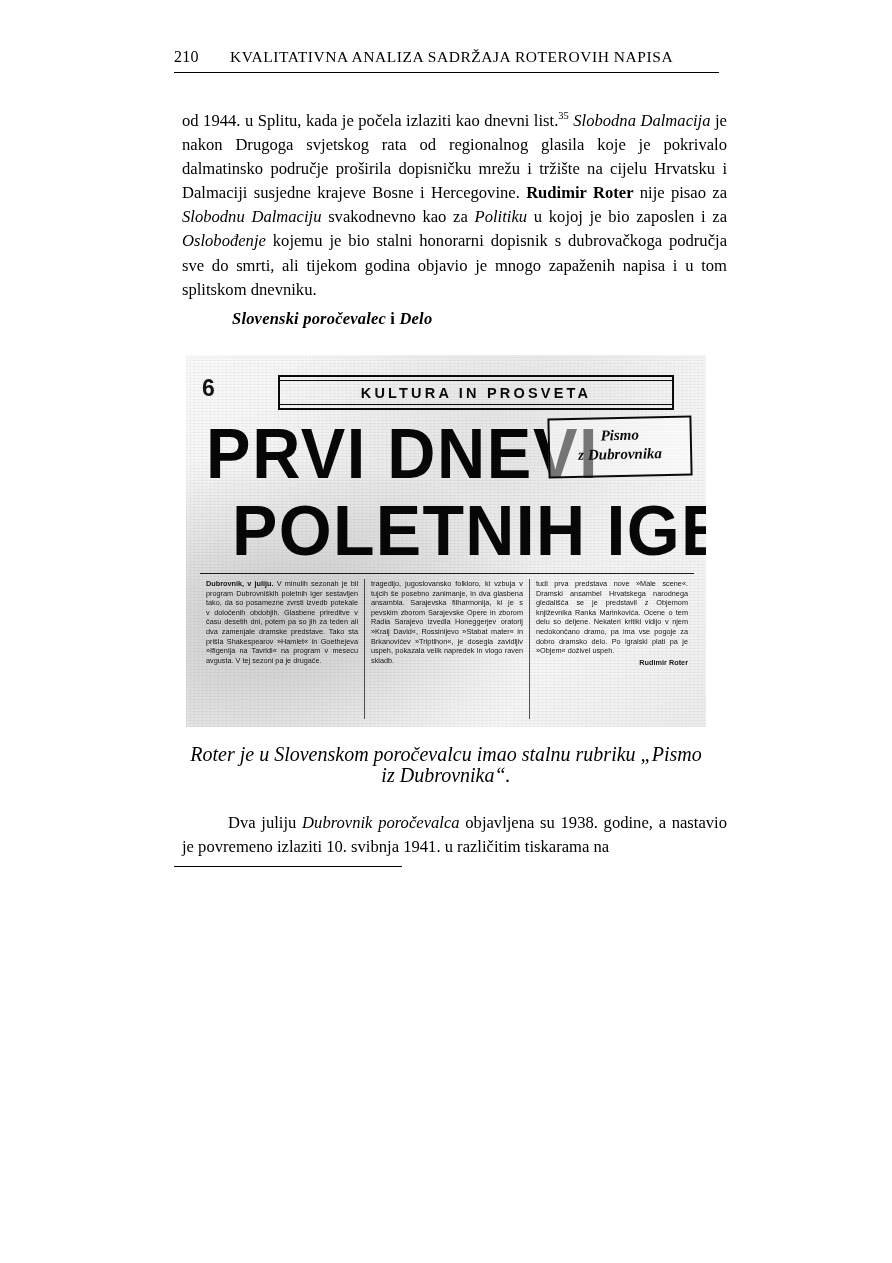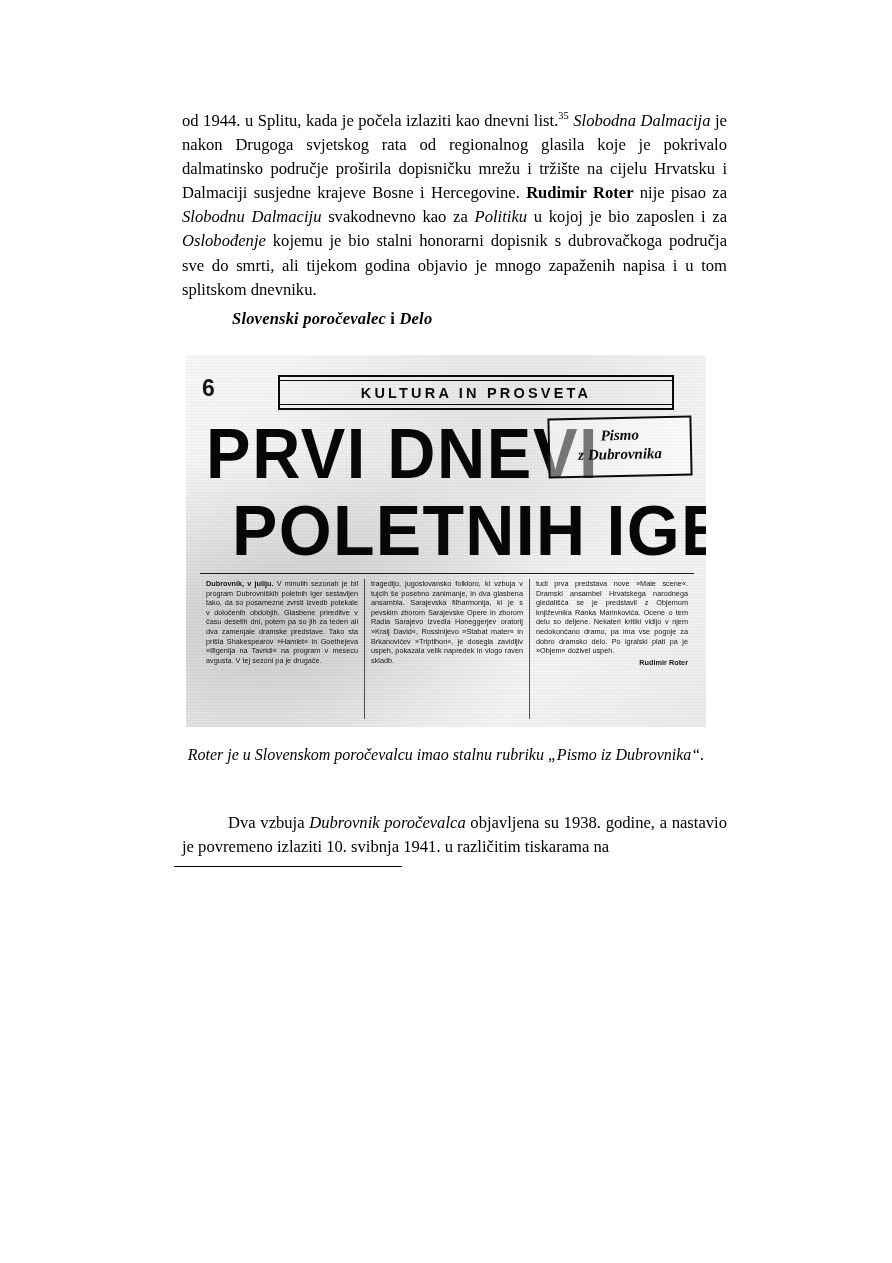--- a/index.html
+++ b/index.html
@@ -219,21 +219,21 @@
       radial-gradient(ellipse at 60% 30%, rgba(0,0,0,0.05) 0%, rgba(0,0,0,0) 55%);
     pointer-events: none;
   }
   
   .caption {
     position: absolute;
     left: 186px;
     top: 744px;
     width: 520px;
     text-align: center;
-    font-size: 16px;
+    font-size: 20px;
     font-style: italic;
     line-height: 21px;
   }
   
   .para.p2 {
     position: absolute;
     top: 803px;
     width: 545px;
     text-indent: 46px;
   }
@@ -258,20 +258,24 @@
     font-size: 9.5px;
     vertical-align: super;
     line-height: 0;
   }
 </style>
 </head>
 <body>
 
 <div class="page">
 
+  <div class="header">
+    <span class="folio">210</span>
+    <span class="runtitle">KVALITATIVNA ANALIZA SADRŽAJA ROTEROVIH NAPISA</span>
+  </div>
 
   <div class="body-col">
     <p class="para p1"><span>od 1944. u Splitu, kada je počela izlaziti kao dnevni list.</span><sup class="fn">35</sup><i class="it"> Slobodna Dalmacija</i><span> je nakon Drugoga svjetskog rata od regionalnog glasila koje je pokrivalo dalmatinsko područje proširila dopisničku mrežu i tržište na cijelu Hrvatsku i Dalmaciji susjedne krajeve Bosne i Hercegovine. </span><b class="bd">Rudimir Roter</b><span> nije pisao za </span><i class="it">Slobodnu Dalmaciju</i><span> svakodnevno kao za </span><i class="it">Politiku</i><span> u kojoj je bio zaposlen i za </span><i class="it">Oslobođenje</i><span> kojemu je bio stalni honorarni dopisnik s dubrovačkoga područja sve do smrti, ali tijekom godina objavio je mnogo zapaženih napisa i u tom splitskom dnevniku.</span></p>
   </div>
 
   <div class="subhead"><span>Slovenski poročevalec</span><span class="conj"> i </span><span>Delo</span></div>
 
   <div class="figure">
     <div class="clip-noise"></div>
     <div class="clip-inner">
@@ -293,18 +297,18 @@
       <div class="clip-smudge"></div>
     </div>
   </div>
 
   <div class="caption">
     <span>Roter je u Slovenskom poročevalcu imao stalnu rubriku „Pismo iz</span>
     <span>Dubrovnika“.</span>
   </div>
 
   <div class="body-col">
-    <p class="para p2"><span>Dva vzbuja </span><i class="it">Dubrovnik poročevalca</i><span> objavljena su 1938. godine, a nastavio je povremeno izlaziti 10. svibnja 1941. u različitim tiskarama na</span></p>
+    <p class="para p2"><span>Dva juliju </span><i class="it">Dubrovnik poročevalca</i><span> objavljena su 1938. godine, a nastavio je povremeno izlaziti 10. svibnja 1941. u različitim tiskarama na</span></p>
   </div>
 
   <div class="fn-rule"></div>
 
 </div>
 
 </body></html>

